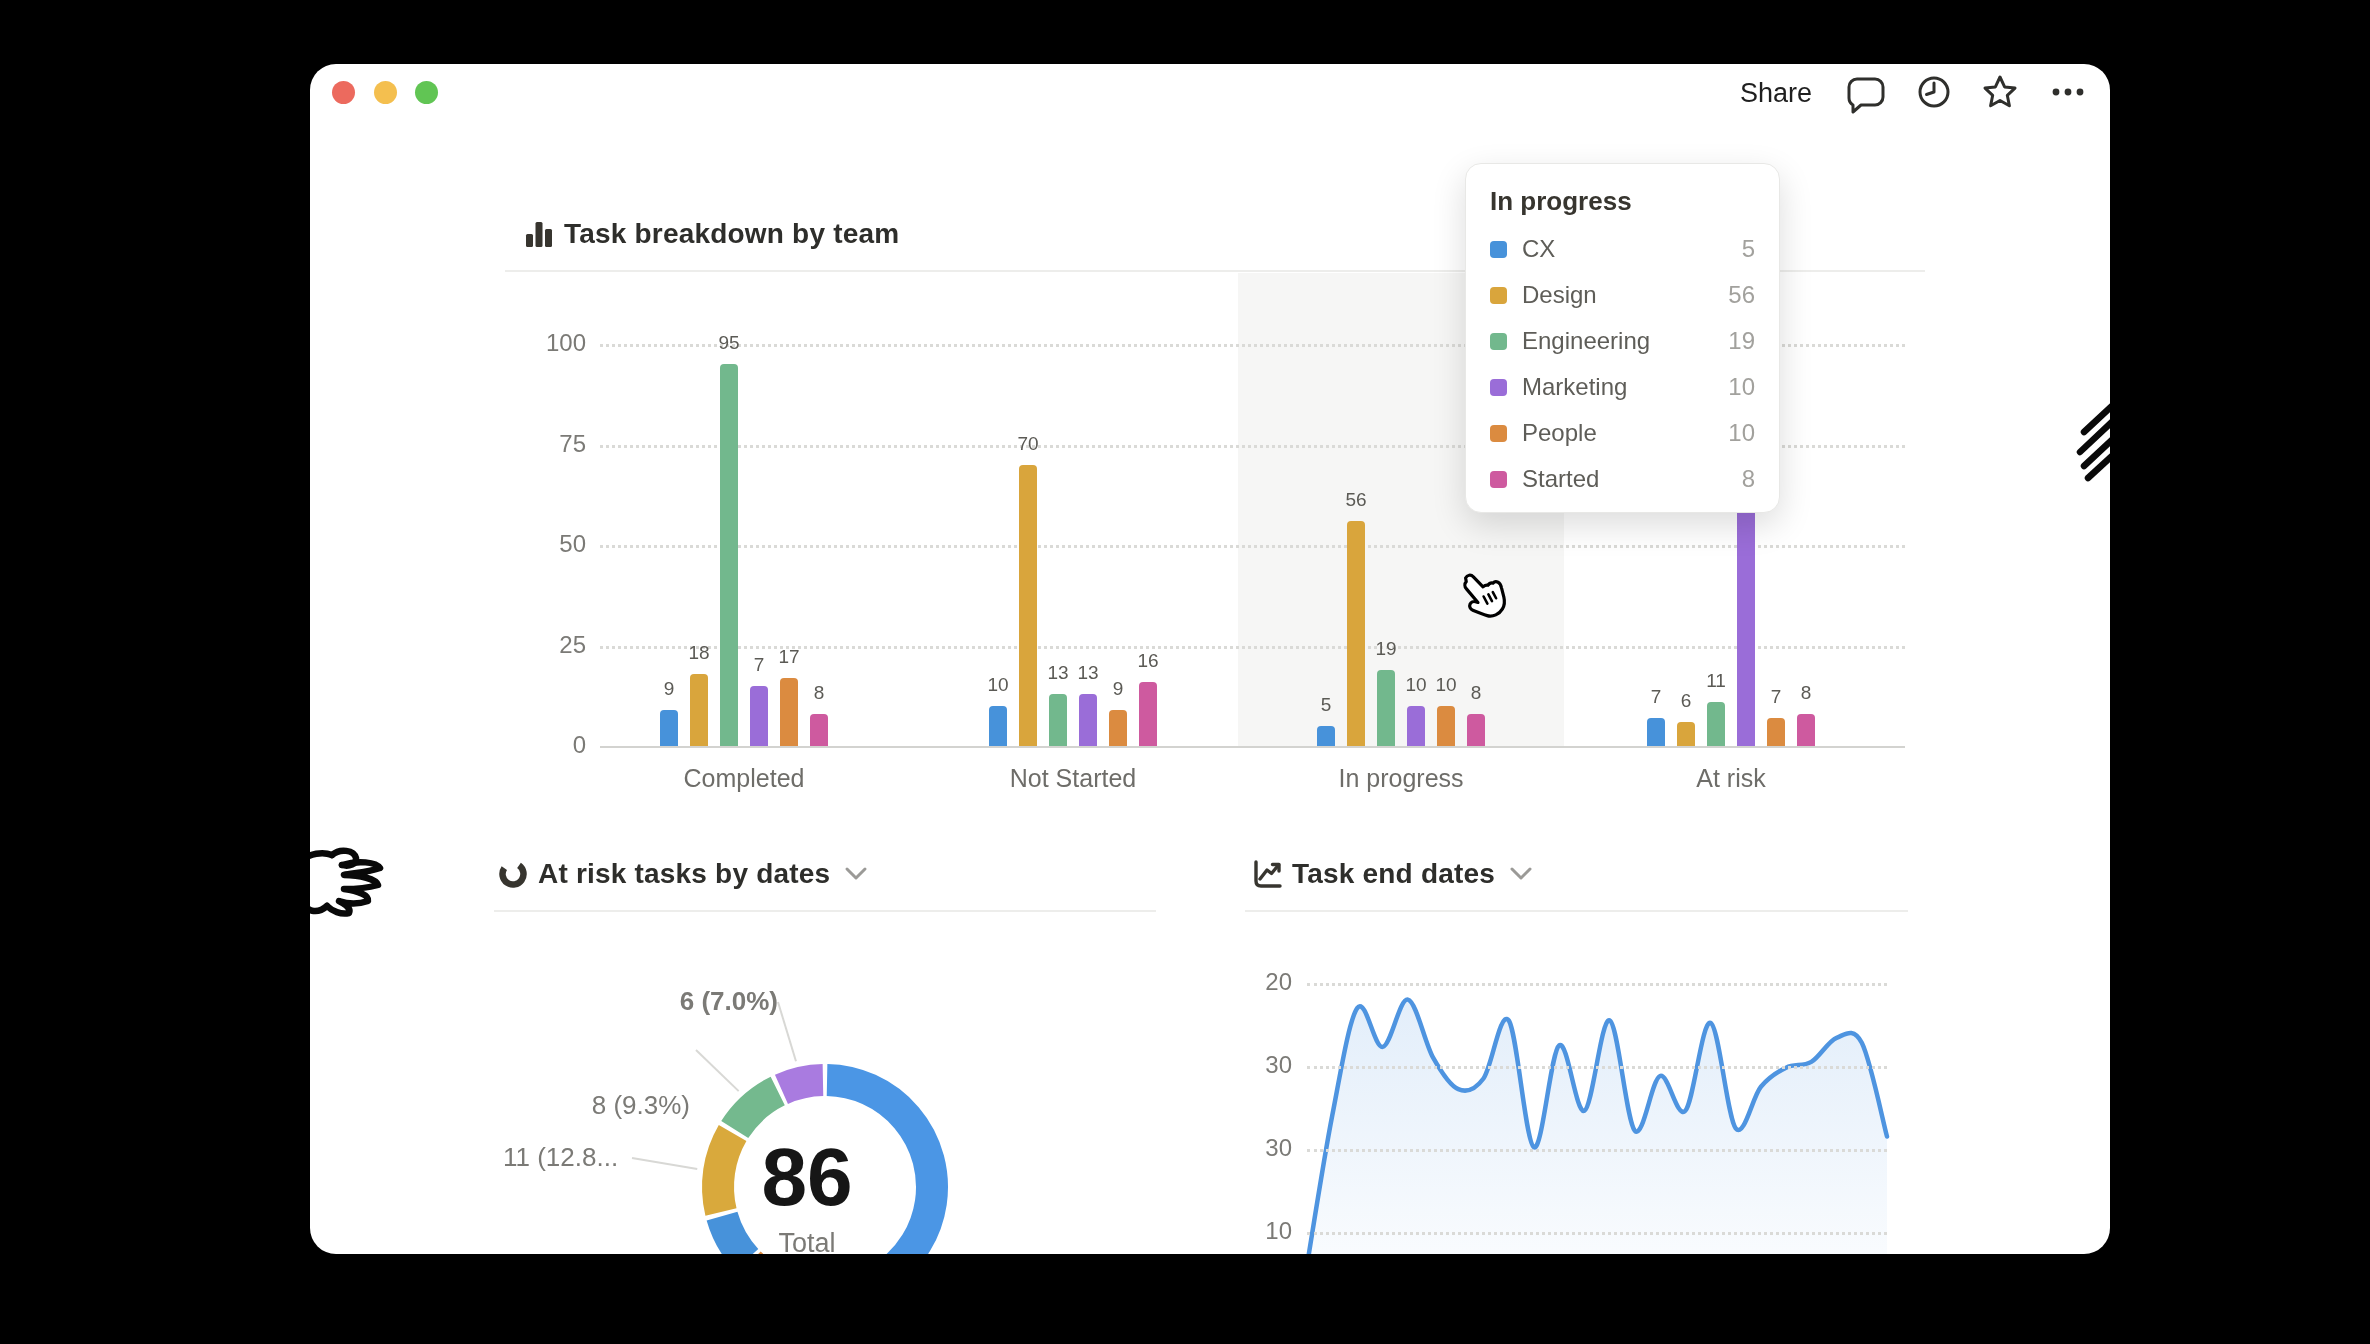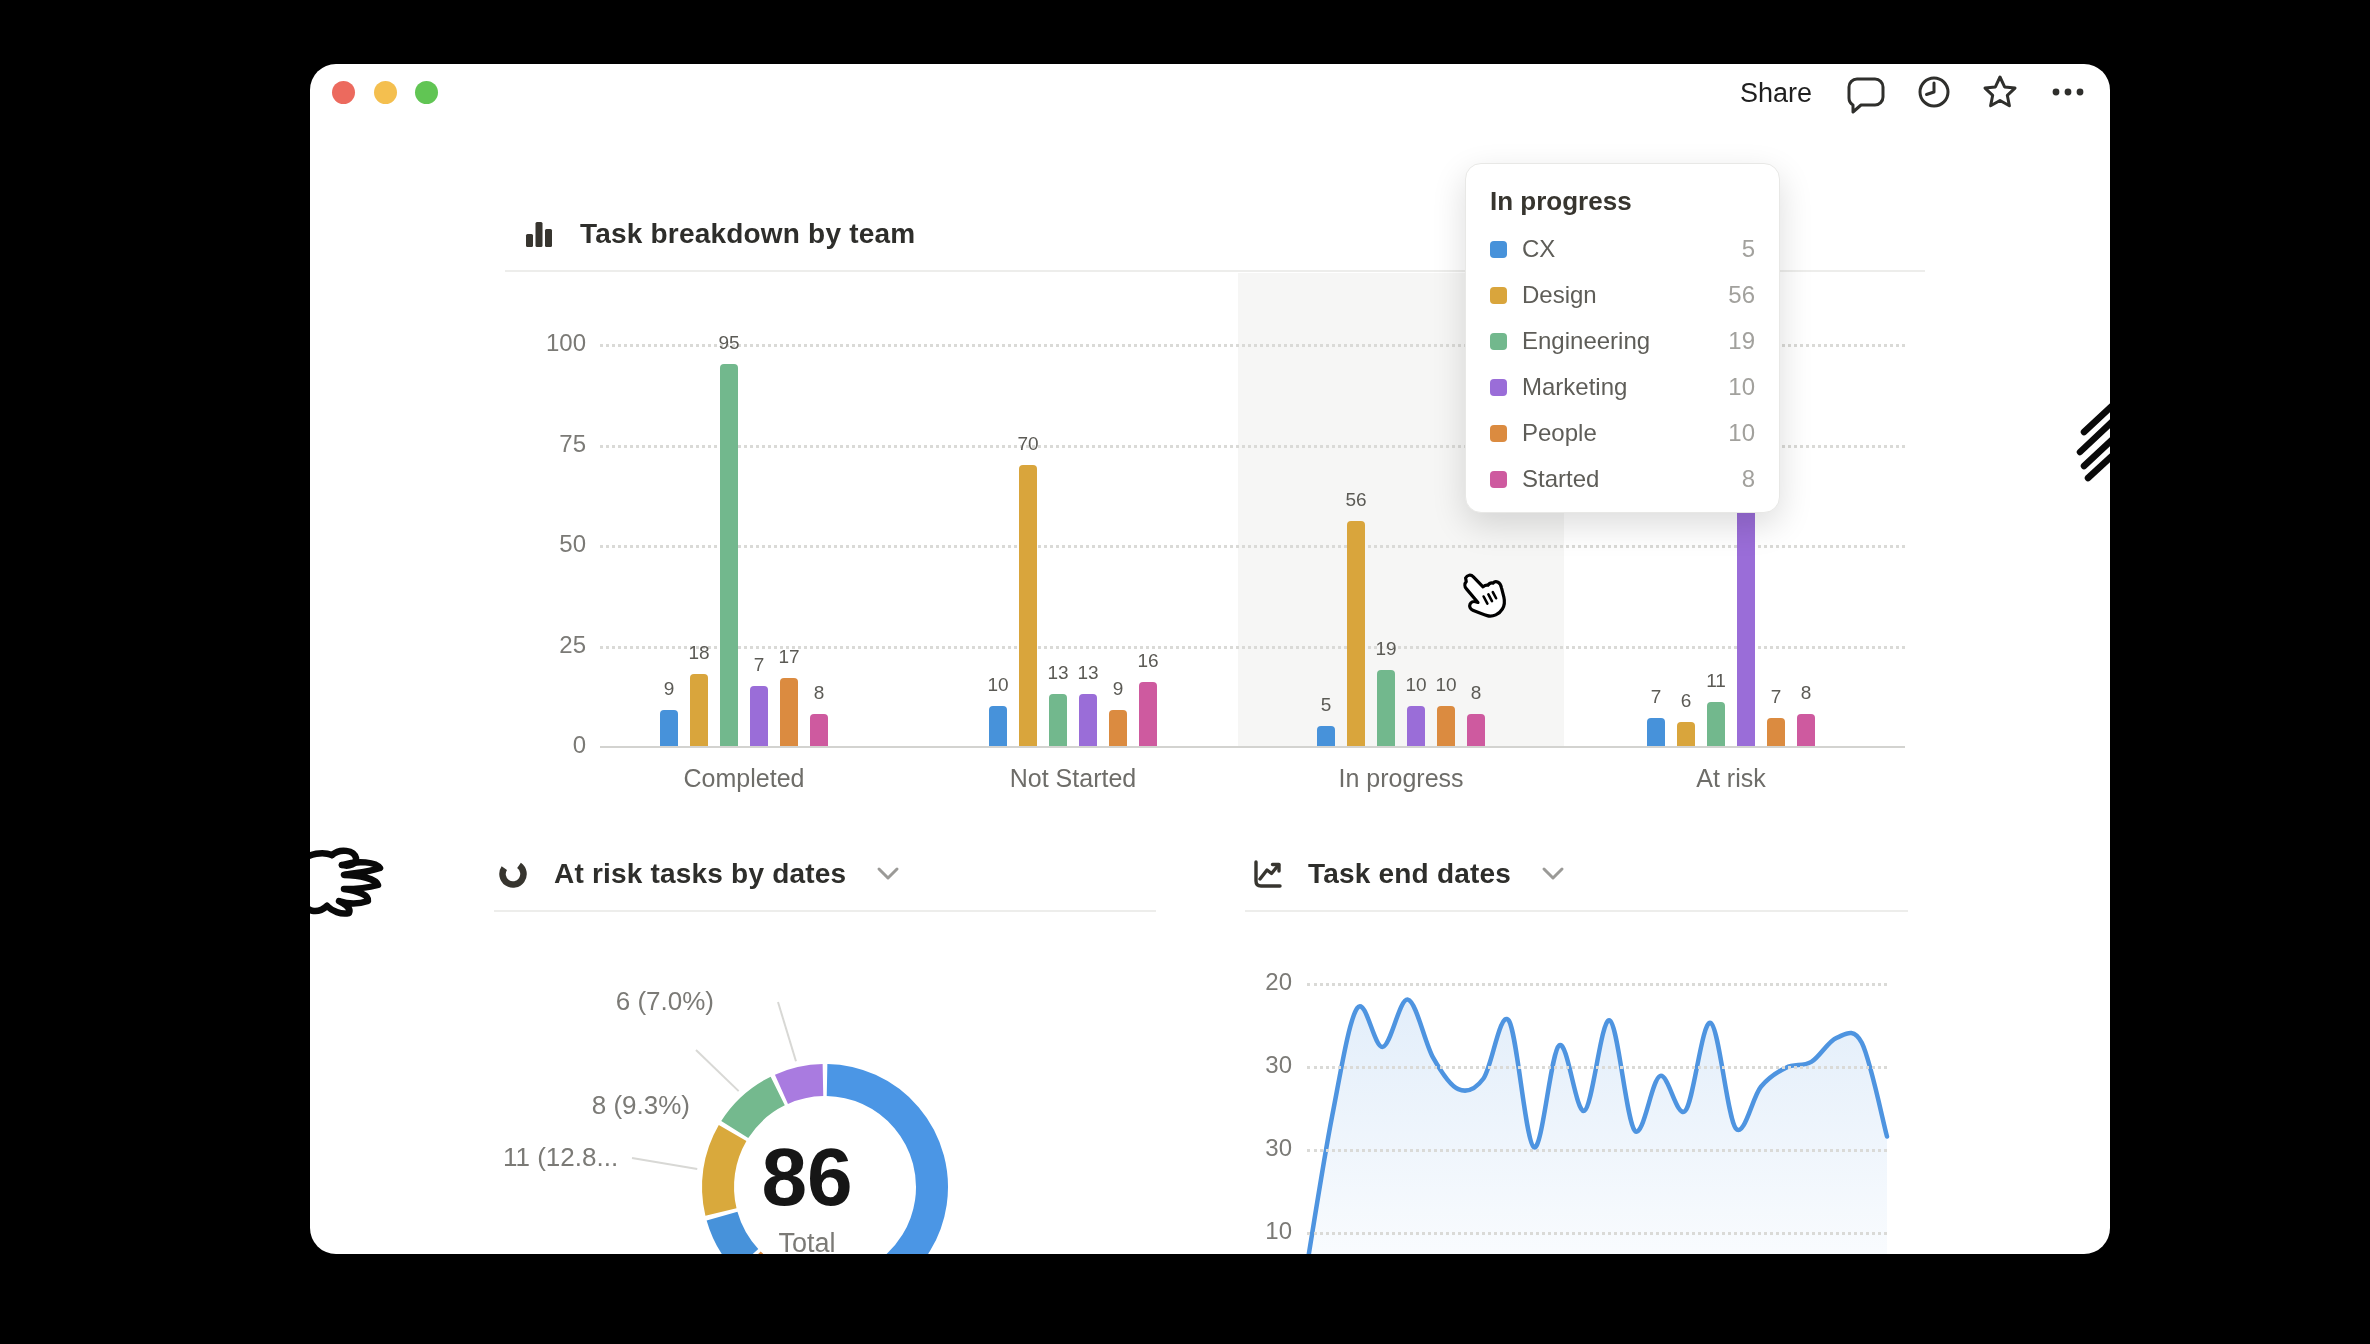--- a/index.html
+++ b/index.html
@@ -10,21 +10,21 @@
   .window{
     position:absolute;left:310px;top:64px;width:1800px;height:1190px;
     background:#fff;border-radius:26px;overflow:hidden;
   }
   
   .traffic{position:absolute;top:17px;width:23px;height:23px;border-radius:50%;}
   .share{position:absolute;left:1430px;top:12px;font-size:27px;color:#1f1f1f;line-height:34px;cursor:pointer;}
   .tb-icon{position:absolute;top:6px;width:44px;height:44px;}
   .tb-icon svg{width:44px;height:44px;}
   
-  .card-title{position:absolute;height:40px;display:flex;align-items:center;gap:24px;}
+  .card-title{position:absolute;height:40px;display:flex;align-items:center;gap:8px;}
   .card-title .t-icon{width:34px;height:34px;flex:0 0 auto;}
   .card-title .t-text{font-size:28px;font-weight:700;color:#2e2e2b;letter-spacing:.2px;}
   .card-title .chev{width:24px;height:16px;margin-left:6px;}
   .divider{position:absolute;height:0;border-top:2px solid #ededeb;}
   
   .tick-label{position:absolute;width:70px;text-align:right;font-size:24px;color:#7b7a76;}
   .gridline{position:absolute;height:0;border-top:3px dotted #dadad7;}
   .baseline{position:absolute;height:0;border-top:2px solid #d3d3d0;}
   .hl-band{position:absolute;background:#f6f6f5;}
   .bar{position:absolute;border-radius:4px 4px 0 0;}
@@ -272,21 +272,21 @@
     <div class="bar-label" style="left: 1340px; top: 625.88px;">6</div>
     <div class="bar" style="left: 1397px; top: 637.78px; width: 18px; height: 44.22px; background: rgb(114, 184, 141);"></div>
     <div class="bar-label" style="left: 1370px; top: 605.78px;">11</div>
     <div class="bar" style="left: 1427px; top: 440.8px; width: 18px; height: 241.2px; background: rgb(154, 109, 216);"></div>
     <div class="bar-label" style="left: 1400px; top: 408.8px;">60</div>
     <div class="bar" style="left: 1457px; top: 653.86px; width: 18px; height: 28.14px; background: rgb(219, 139, 64);"></div>
     <div class="bar-label" style="left: 1430px; top: 621.86px;">7</div>
     <div class="bar" style="left: 1487px; top: 649.84px; width: 18px; height: 32.16px; background: rgb(206, 90, 159);"></div>
     <div class="bar-label" style="left: 1460px; top: 617.84px;">8</div>
     <div class="group-label" style="left: 1311px; top: 700px;">At risk</div>
-    <div class="donut-label" style="top: 922px; right: 1396px;">6 (7.0%)</div>
+    <div class="donut-label" style="top: 922px; right: 1332px; font-weight: bold;">6 (7.0%)</div>
     <div class="donut-label" style="top: 1026px; right: 1420px; text-align: center;">8 (9.3%)</div>
     <div class="donut-label" style="top: 1078px; left: 193px;">11 (12.8...</div>
     <div class="tick-label" style="left: 912px; top: 1153px;">10</div>
     <div class="gridline" style="left: 997px; top: 1168px; width: 580px;"></div>
     <div class="tick-label" style="left: 912px; top: 1070px;">30</div>
     <div class="gridline" style="left: 997px; top: 1085px; width: 580px;"></div>
     <div class="tick-label" style="left: 912px; top: 987px;">30</div>
     <div class="gridline" style="left: 997px; top: 1002px; width: 580px;"></div>
     <div class="tick-label" style="left: 912px; top: 904px;">20</div>
     <div class="gridline" style="left: 997px; top: 919px; width: 580px;"></div>

